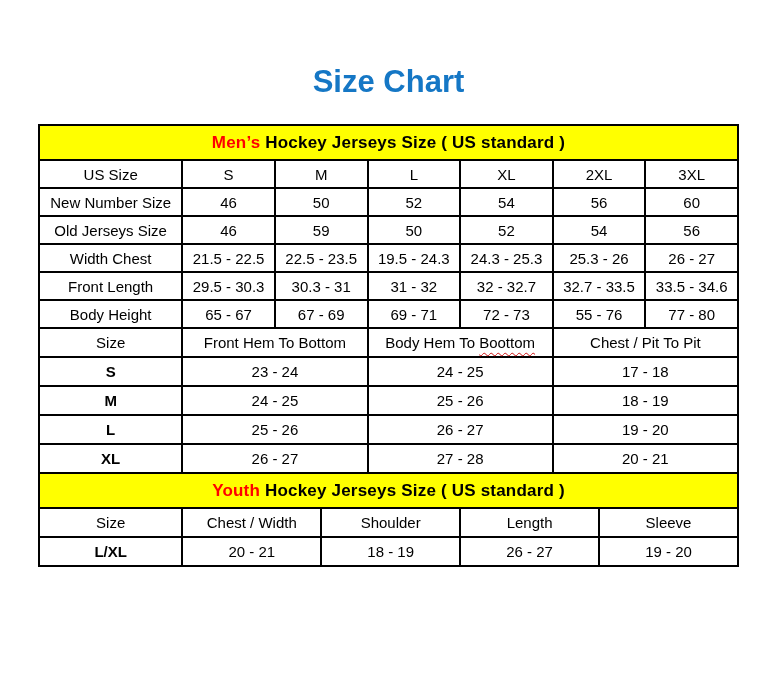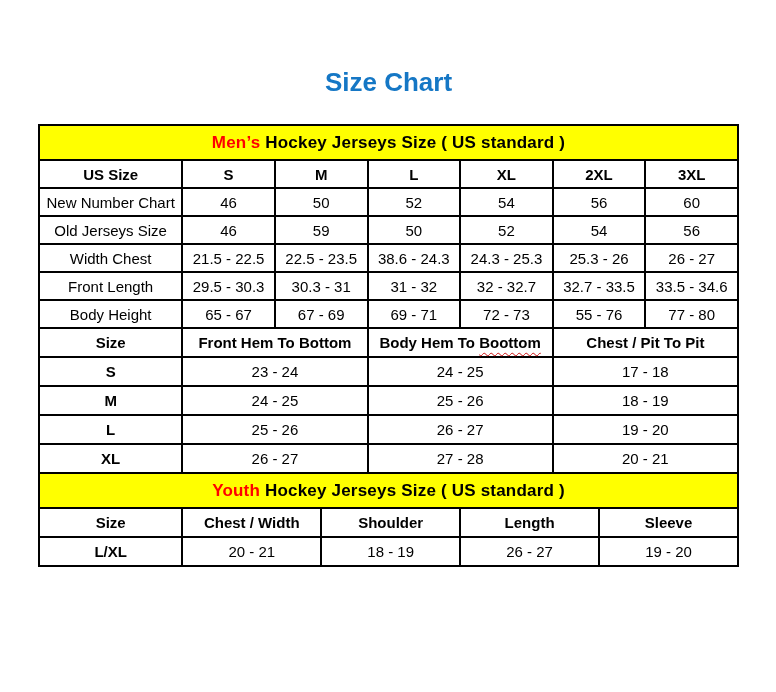--- a/index.html
+++ b/index.html
@@ -14,21 +14,21 @@
   .page {
     position: relative;
     width: 776px;
     height: 692px;
     background: #ffffff;
   }
   .page-title {
     margin: 62px 0 0 38px;
     width: 701px;
     text-align: center;
-    font-size: 26px;
+    font-size: 31px;
     font-weight: bold;
     color: var(--title-blue, #1577c5);
     line-height: 40px;
   }
   .stack {
     margin: 22px 0 0 38px;
     width: 701px;
   }
   .stack > * + * { margin-top: -2px; }
   .band {
@@ -50,21 +50,21 @@
   }
   th, td {
     border: 2px solid var(--border-black, #000);
     text-align: center;
     vertical-align: middle;
     font-size: 15px;
     height: 28px;
     padding: 1px 2px;
     white-space: nowrap;
   }
-  th { font-weight: bold; }
+  th { font-weight: normal; }
   td { font-weight: normal; }
   td.bold { font-weight: bold; }
   
   .stack > table:nth-of-type(2) th, .stack > table:nth-of-type(2) td,
   .stack > table:nth-of-type(3) th, .stack > table:nth-of-type(3) td { height: 29px; }
   .misspelled {
     text-decoration: underline wavy #cc1111;
     text-decoration-thickness: 1px;
     text-underline-offset: 4px;
   }
@@ -92,42 +92,42 @@
             <th>S</th>
             <th>M</th>
             <th>L</th>
             <th>XL</th>
             <th>2XL</th>
             <th>3XL</th>
           </tr>
         </thead>
         <tbody>
           <tr>
-            <td>New Number Chart</td>
+            <td>New Number Size</td>
             <td>46</td>
             <td>50</td>
             <td>52</td>
             <td>54</td>
             <td>56</td>
             <td>60</td>
           </tr>
           <tr>
             <td>Old Jerseys Size</td>
             <td>46</td>
             <td>59</td>
             <td>50</td>
             <td>52</td>
             <td>54</td>
             <td>56</td>
           </tr>
           <tr>
             <td>Width Chest</td>
             <td>21.5 - 22.5</td>
             <td>22.5 - 23.5</td>
-            <td>38.6 - 24.3</td>
+            <td>19.5 - 24.3</td>
             <td>24.3 - 25.3</td>
             <td>25.3 - 26</td>
             <td>26 - 27</td>
           </tr>
           <tr>
             <td>Front Length</td>
             <td>29.5 - 30.3</td>
             <td>30.3 - 31</td>
             <td>31 - 32</td>
             <td>32 - 32.7</td>

